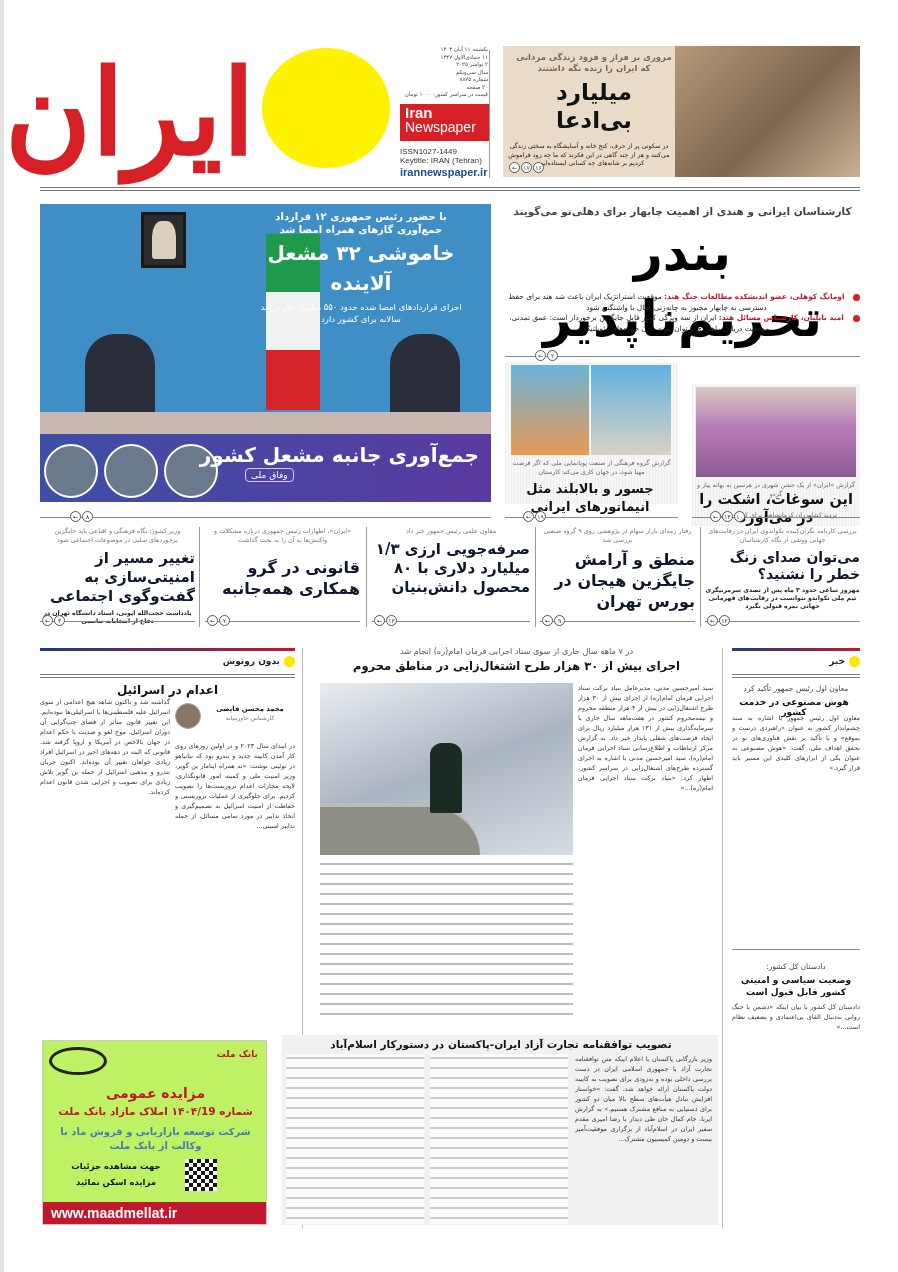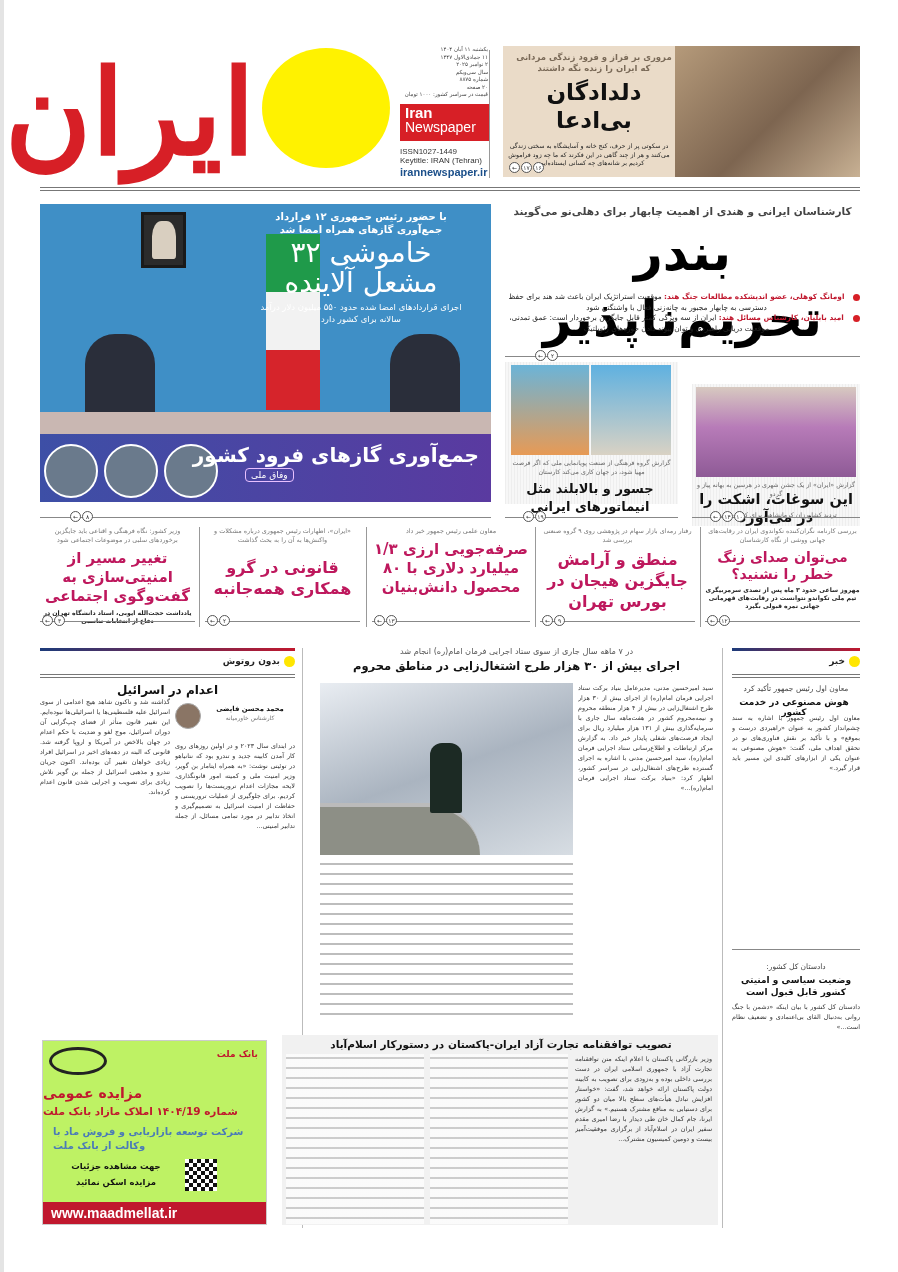--- a/index.html
+++ b/index.html
@@ -1,20 +1,20 @@
 <!DOCTYPE html>
 <html><head>
 <meta charset="utf-8">
 <style>
 *{box-sizing:border-box;margin:0;padding:0}
 html,body{width:898px;height:1272px;background:#fff;overflow:hidden}
 body{font-family:"DejaVu Sans",sans-serif;color:#111;position:relative}
 .abs{position:absolute}
 .rtl{direction:rtl;text-align:center}
-.ctr{text-align:left}
+.ctr{text-align:center}
 .edge{left:0;top:0;width:4px;height:1272px;background:#e4e4e4}
 
 .logo{left:40px;top:45px;width:215px;height:135px;font-family:"DejaVu Serif",serif;font-size:118px;font-weight:bold;color:#d71f26;line-height:135px;direction:rtl;text-align:center;letter-spacing:-4px}
 .sun{left:262px;top:48px;width:128px;height:120px;border-radius:50%;background:#fff200}
 .meta{left:400px;top:46px;width:88px;font-size:5.5px;line-height:7.5px;color:#444;direction:rtl;text-align:right}
 .brand{left:400px;top:104px;width:89px;height:37px;background:#d71f26;color:#fff;font-family:"Liberation Sans",sans-serif;padding:2px 5px;line-height:14px}
 .brand b{display:block;font-size:15px}
 .brand span{font-size:14px}
 .issn{left:400px;top:147px;font-family:"Liberation Sans",sans-serif;font-size:8px;color:#333;line-height:9px}
 .site{left:400px;top:166px;font-family:"Liberation Sans",sans-serif;font-size:11px;font-weight:bold;color:#1b4f8a}
@@ -32,39 +32,39 @@
 .lead-photo{left:40px;top:204px;width:451px;height:298px;background:#3f8fc6;overflow:hidden}
 .portrait{left:101px;top:8px;width:45px;height:56px;background:#2b2b2b;border:3px solid #1a1a1a}
 .portrait div{position:absolute;left:8px;top:6px;width:24px;height:38px;background:#d9cfc0;border-radius:40% 40% 10% 10%}
 .flag{left:226px;top:30px;width:54px;height:176px;background:linear-gradient(#1f9a4a 0 33%,#f2f2f2 33% 66%,#d6242b 66%)}
 .table-band{left:0;top:208px;width:451px;height:22px;background:#c9b7b2}
 .person{top:130px;width:70px;height:78px;background:#2a2e3a;border-radius:30px 30px 0 0}
 .banner{left:0;top:230px;width:451px;height:68px;background:linear-gradient(90deg,#3d4fa6,#5a3aa0)}
 .circ{top:10px;width:54px;height:54px;border-radius:50%;background:#6a7a8c;border:2px solid #fff}
 .banner-text{right:12px;top:8px;font-size:20px;font-weight:bold;color:#fff;direction:rtl;line-height:26px}
 .lead-kicker{right:20px;top:6px;width:220px;font-size:10px;line-height:13px;color:#fff;font-weight:bold}
-.lead-title{right:20px;top:34px;width:220px;font-size:28px;line-height:30px;color:#fff;font-weight:normal}
+.lead-title{right:20px;top:34px;width:220px;font-size:20px;line-height:30px;color:#fff;font-weight:bold}
 .lead-sub{right:20px;top:97px;width:220px;font-size:8.5px;line-height:12px;color:#fff}
 
 .main-kicker{left:505px;top:205px;width:355px;font-size:10.5px;font-weight:bold;color:#444}
 .main-title{left:505px;top:220px;width:355px;font-size:50px;line-height:66px;font-weight:bold;color:#000;letter-spacing:-1px}
 .bullets{left:505px;top:292px;width:355px;font-size:7.4px;line-height:10.5px;color:#222}
 .bullets .b{position:relative;padding-right:12px}
 .bullets .b::before{content:"";position:absolute;right:0;top:2px;width:7px;height:7px;border-radius:50%;background:#d71f26}
 .bullets em{color:#c0182e;font-style:normal;font-weight:bold}
 .hr{height:1px;background:#888}
 
 .story-img{background:#c8c2d6}
 .cap{font-size:6.3px;line-height:9px;color:#666}
 .sh{font-size:14.5px;font-weight:bold;line-height:18px;color:#111}
 .strip{background:repeating-linear-gradient(90deg,#eee 0 1px,#f7f7f7 1px 3px)}
 
 .teaser{top:527px;height:100px}
 .teaser .k{font-size:6.4px;line-height:9px;color:#777;text-align:center;direction:rtl}
-.teaser .t{font-size:16px;font-weight:bold;line-height:21px;text-align:center;direction:rtl;color:#be185d;margin-top:4px}
+.teaser .t{font-size:16px;font-weight:bold;line-height:21px;direction:rtl;color:#0f172a;margin-top:4px}
 .teaser .s{font-size:6.2px;line-height:8px;text-align:center;direction:rtl;color:#222;margin-top:3px;font-weight:bold}
 .vsep{width:1px;background:#999}
 
 .redbar{height:3px;background:linear-gradient(90deg,#1d3b7a,#c0182e)}
 .label{font-size:9px;font-weight:bold;color:#222;direction:rtl}
 .dot{display:inline-block;width:11px;height:11px;border-radius:50%;background:#ffe600;vertical-align:middle;margin-left:4px}
 .drule{height:4px;border-top:1px solid #777;border-bottom:1px solid #777}
 .text{font-size:6.4px;line-height:10px;color:#333;direction:rtl;text-align:justify}
 .lines{background:repeating-linear-gradient(#fff 0 3px,#bdbdbd 3px 5px,#fff 5px 10px)}
 .ad{left:42px;top:1040px;width:225px;height:185px;border:1px solid #ccc;background:#bef264}
@@ -94,21 +94,21 @@
 <div class="abs issn">
   <div>ISSN1027-1449</div>
   <div>Keytitle: IRAN (Tehran)</div>
 </div>
 <div class="abs site">irannewspaper.ir</div>
 <div class="abs vbar"></div>
 
 <div class="abs promo">
   <div class="abs promo-photo"></div>
   <div class="abs promo-kicker rtl">مروری بر فراز و فرود زندگی مردانی که ایران را زنده نگه داشتند</div>
-  <div class="abs promo-title rtl">دلدادگان بی‌ادعا</div>
+  <div class="abs promo-title rtl">میلیارد بی‌ادعا</div>
   <div class="abs promo-body rtl">در سکوتی پر از حرف، کنج خانه و آسایشگاه به سختی زندگی می‌کنند و هر از چند گاهی در این فکرند که ما چه زود فراموش کردیم بر شانه‌های چه کسانی ایستاده‌ایم...</div>
   <div class="abs" style="left:6px;bottom:3px">
     <span class="pg">
         <i>←</i>
         <i>۱۷</i>
         <i>۱۶</i>
       </span>
   </div>
 </div>
 <div class="abs rule2"></div>
@@ -119,21 +119,21 @@
     </div>
   <div class="abs flag"></div>
   <div class="abs person" style="left:45px"></div>
   <div class="abs person" style="left:350px"></div>
   <div class="abs table-band"></div>
   <div class="abs banner">
     <div class="abs circ" style="left:4px"></div>
     <div class="abs circ" style="left:64px"></div>
     <div class="abs circ" style="left:124px"></div>
     <div class="abs" style="left:205px;top:34px;font-size:9px;color:#fff;border:1px solid #e8c0ff;padding:1px 5px;border-radius:4px">وفاق ملی</div>
-    <div class="abs banner-text">جمع‌آوری گازهای فرود کشور</div>
+    <div class="abs banner-text">جمع‌آوری جانبه مشعل کشور</div>
   </div>
   <div class="abs lead-kicker rtl">با حضور رئیس جمهوری ۱۲ قرارداد جمع‌آوری گازهای همراه امضا شد</div>
   <div class="abs lead-title rtl">خاموشی ۳۲ مشعل آلاینده</div>
   <div class="abs lead-sub rtl">اجرای قراردادهای امضا شده حدود ۵۵۰ میلیون دلار درآمد سالانه برای کشور دارد</div>
 </div>
 <div class="abs" style="left:40px;top:511px;width:451px">
   <div class="hr" style="margin-top:6px"></div>
   <span class="abs pg" style="left:30px;top:0">
       <i>←</i>
       <i>۸</i>

